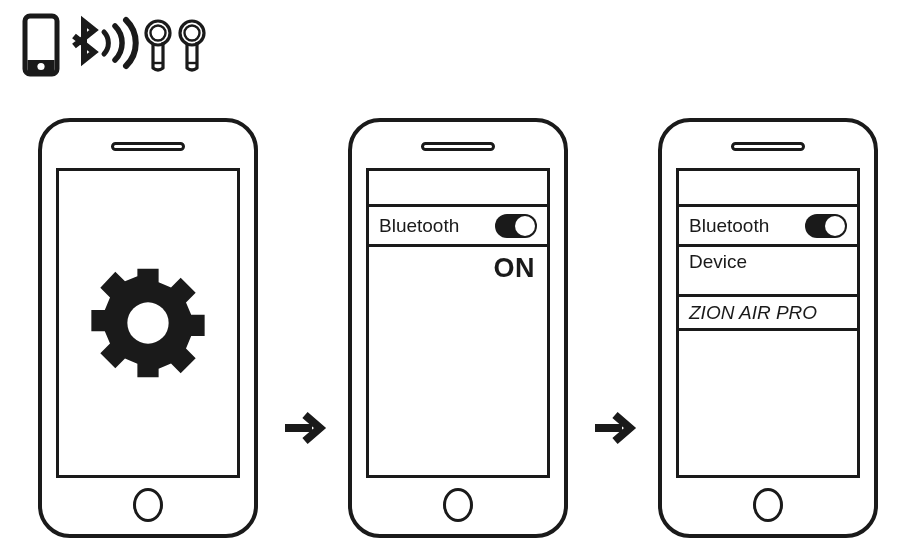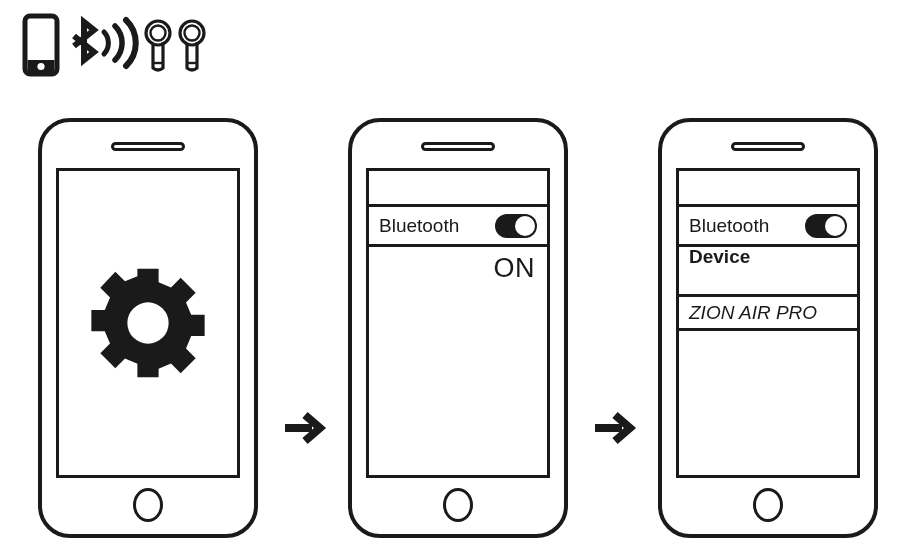--- a/index.html
+++ b/index.html
@@ -136,31 +136,30 @@
   .content-area {
     flex: 1 1 auto;
     position: relative;
     display: flex;
     flex-direction: column;
   }
 
   .on-text {
     text-align: right;
     font-size: 27px;
-    font-weight: normal;
+    font-weight: bold;
     padding: 8px 12px 0 0;
     letter-spacing: 0.5px;
     line-height: 1;
   }
 
   .row-device {
     height: 50px;
-    align-items: flex-start;
+    align-items: center;
     padding-bottom: 18px;
-    font-weight: bold;
   }
   .row-device .row-label { font-size: 19px; }
 
   .row-entry {
     height: 34px;
     font-style: italic;
   }
   .row-entry .row-label { font-size: 19px; }
 
   .filler { flex: 1 1 auto; }

